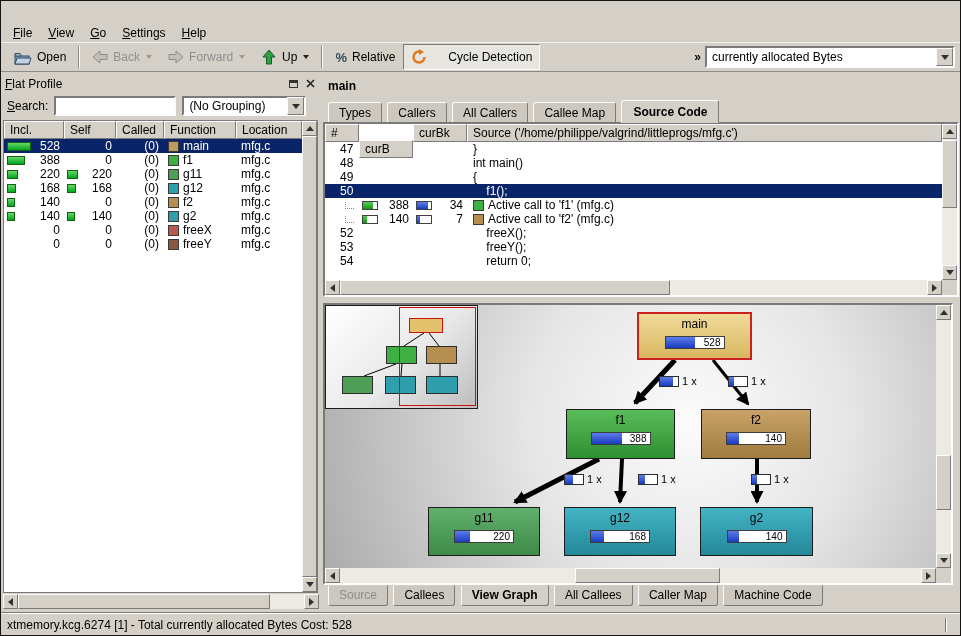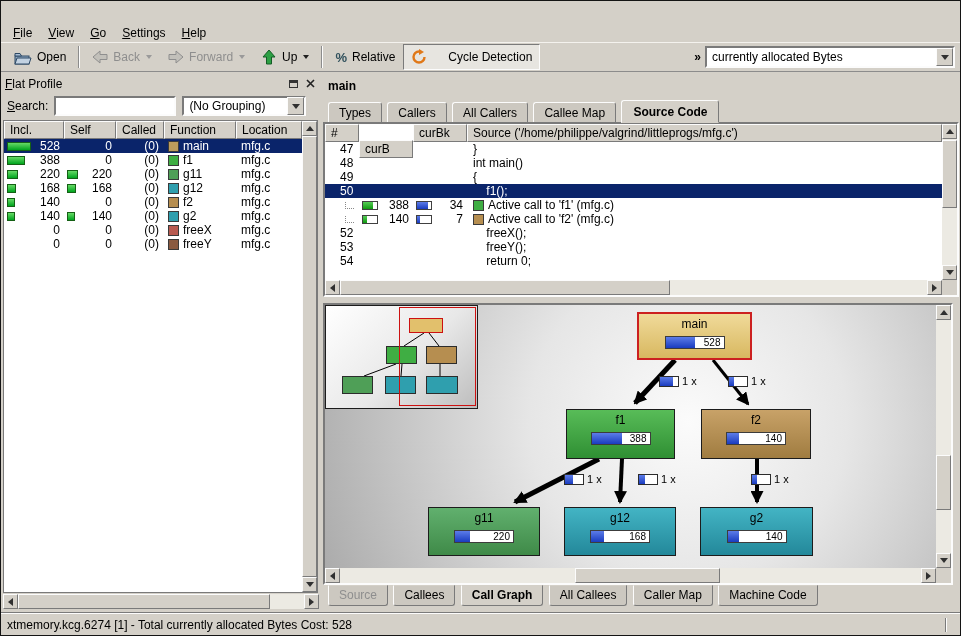--- a/index.html
+++ b/index.html
@@ -659,21 +659,21 @@
             <span class="t-right"></span>
           </div>
       </div>
       <div class="corner" style="right:0; bottom:0;"></div>
     </div>
   </div>
 
   <div class="tabs-bottom">
     <span class="tab-b disabled">Source</span>
     <span class="tab-b">Callees</span>
-    <span class="tab-b active">Call Graph</span>
+    <span class="tab-b active">View Graph</span>
     <span class="tab-b">All Callees</span>
     <span class="tab-b">Caller Map</span>
     <span class="tab-b">Machine Code</span>
   </div>
 
   <div class="statusbar">
     <span>xtmemory.kcg.6274 [1] - Total currently allocated Bytes Cost: 528</span>
     <span class="st-div"></span>
   </div>
 

